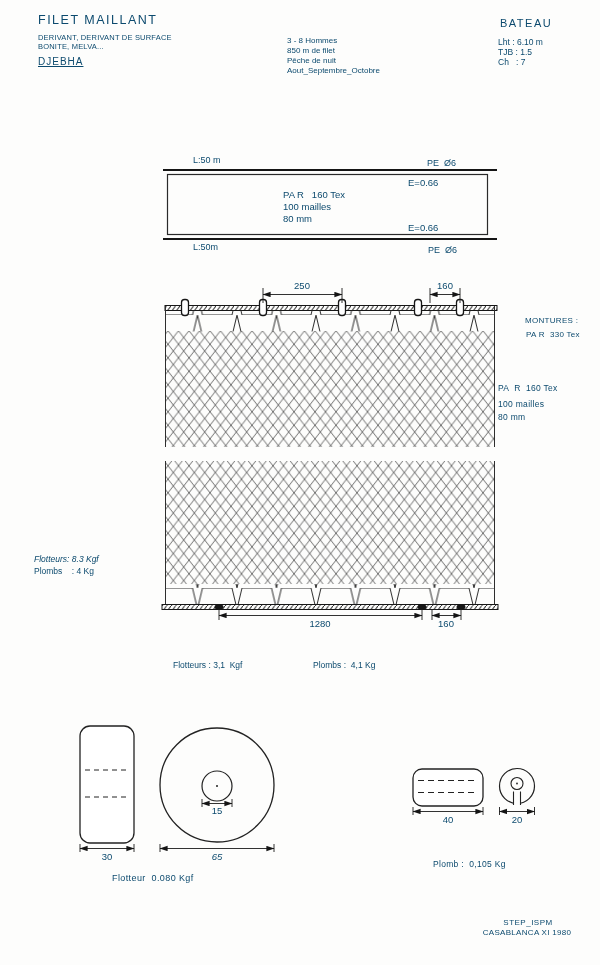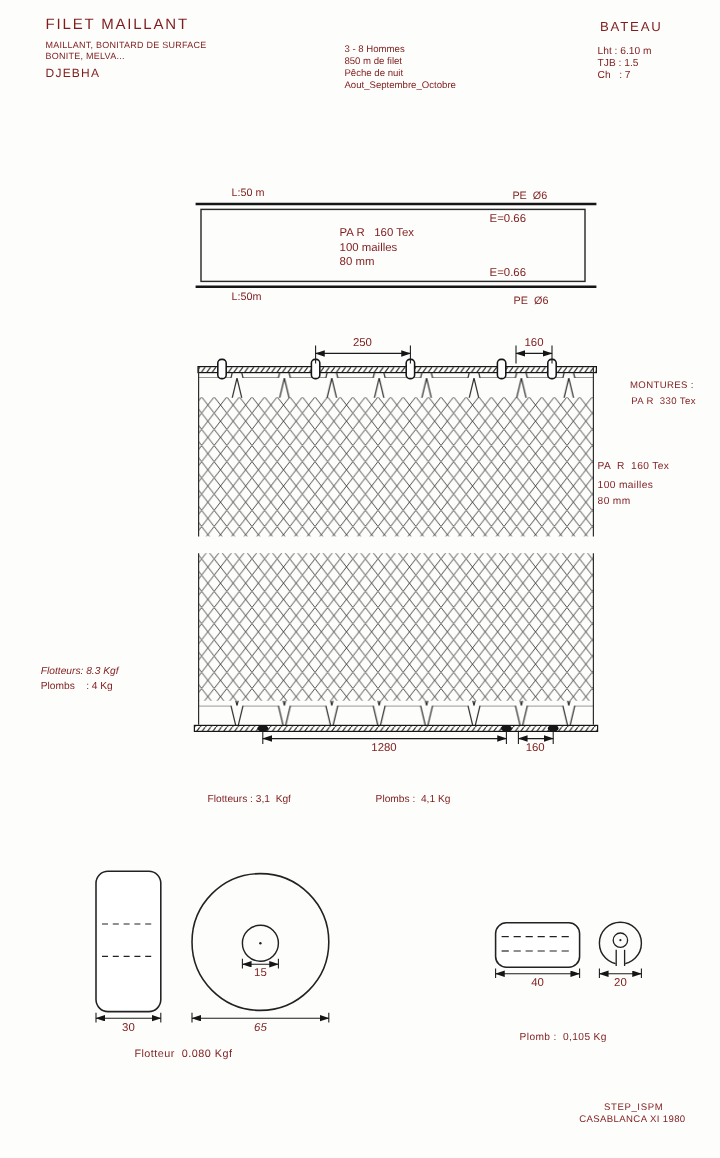--- a/index.html
+++ b/index.html
@@ -1,18 +1,18 @@
 <!DOCTYPE html>
 <html><head>
 <meta charset="utf-8">
 <style>
   html,body{margin:0;padding:0;background:#e8e8e6;}
   .page{
     position:relative;width:600px;height:965px;background:#fdfdfc;
-    font-family:"Liberation Sans",sans-serif;color:#7f1d1d;overflow:hidden;
+    font-family:"Liberation Sans",sans-serif;color:#0c4a6e;overflow:hidden;
   }
   .t{position:absolute;white-space:pre;line-height:1.1;}
   .cx{transform:translateX(-50%);}
   svg{position:absolute;left:0;top:0;}
   .dim{stroke:#1b1b1b;stroke-width:0.9;}
   .tick{stroke:#1b1b1b;stroke-width:0.9;}
 </style>
 </head>
 <body>
 
@@ -132,23 +132,23 @@
       <circle cx="517" cy="783.5" r="0.9" fill="#222"></circle>
       <g>
         <line class="tick" x1="499.5" y1="807" x2="499.5" y2="815"></line>
         <line class="tick" x1="534.5" y1="807" x2="534.5" y2="815"></line>
         <line class="dim" x1="499.5" y1="811.5" x2="534.5" y2="811.5" marker-start="url(#ah)" marker-end="url(#ah)"></line>
       </g>
     </g>
   </svg>
 
   <div class="t" style="left:38px;top:14px;font-size:12.5px;letter-spacing:1.5px;">FILET MAILLANT</div>
-  <div class="t" style="left:38px;top:34px;font-size:7.5px;letter-spacing:0.2px;">MAILLANT, BONITARD DE SURFACE</div>
+  <div class="t" style="left:38px;top:34px;font-size:7.5px;letter-spacing:0.2px;">DERIVANT, DERIVANT DE SURFACE</div>
   <div class="t" style="left:38px;top:43px;font-size:7.5px;letter-spacing:0.2px;">BONITE, MELVA...</div>
-  <div class="t" style="left:38px;top:56px;font-size:10px;letter-spacing:1px;">DJEBHA</div>
+  <div class="t" style="left:38px;top:56px;font-size:10px;letter-spacing:1px;text-decoration:underline;">DJEBHA</div>
 
   <div class="t" style="left:287px;top:37px;font-size:8px;">3 - 8 Hommes</div>
   <div class="t" style="left:287px;top:47px;font-size:8px;">850 m de filet</div>
   <div class="t" style="left:287px;top:57px;font-size:8px;">Pêche de nuit</div>
   <div class="t" style="left:287px;top:67px;font-size:8px;">Aout_Septembre_Octobre</div>
 
   <div class="t" style="left:500px;top:17px;font-size:11px;letter-spacing:1.5px;">BATEAU</div>
   <div class="t" style="left:498px;top:38px;font-size:8.5px;">Lht : 6.10 m</div>
   <div class="t" style="left:498px;top:48px;font-size:8.5px;">TJB : 1.5</div>
   <div class="t" style="left:498px;top:58px;font-size:8.5px;">Ch   : 7</div>

